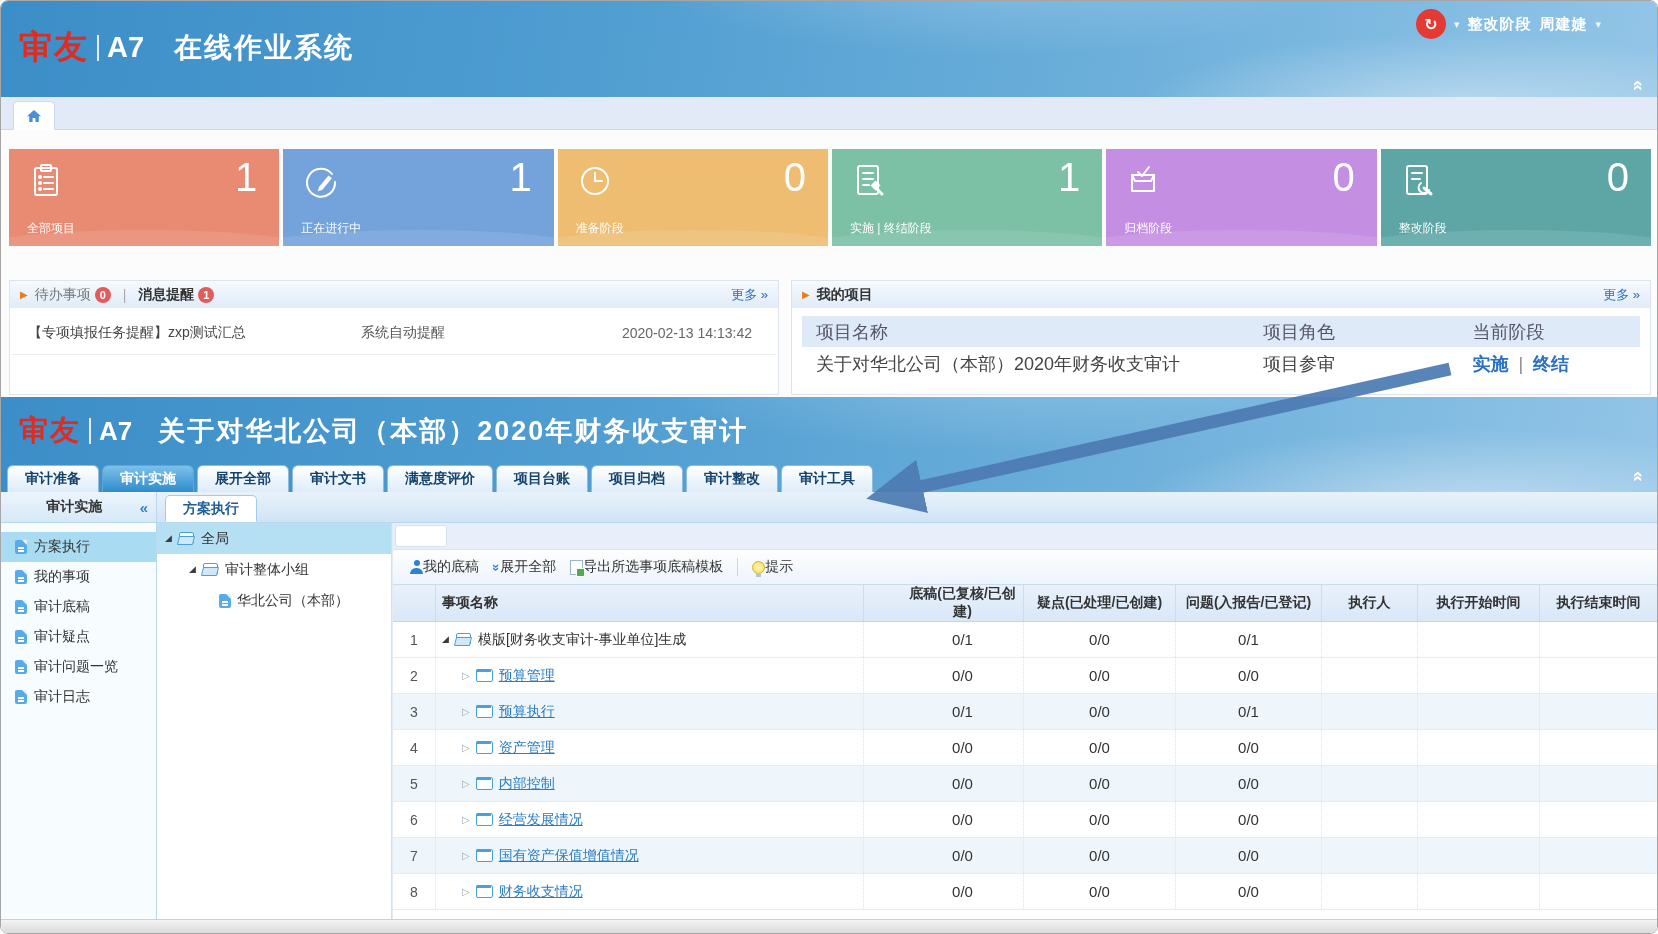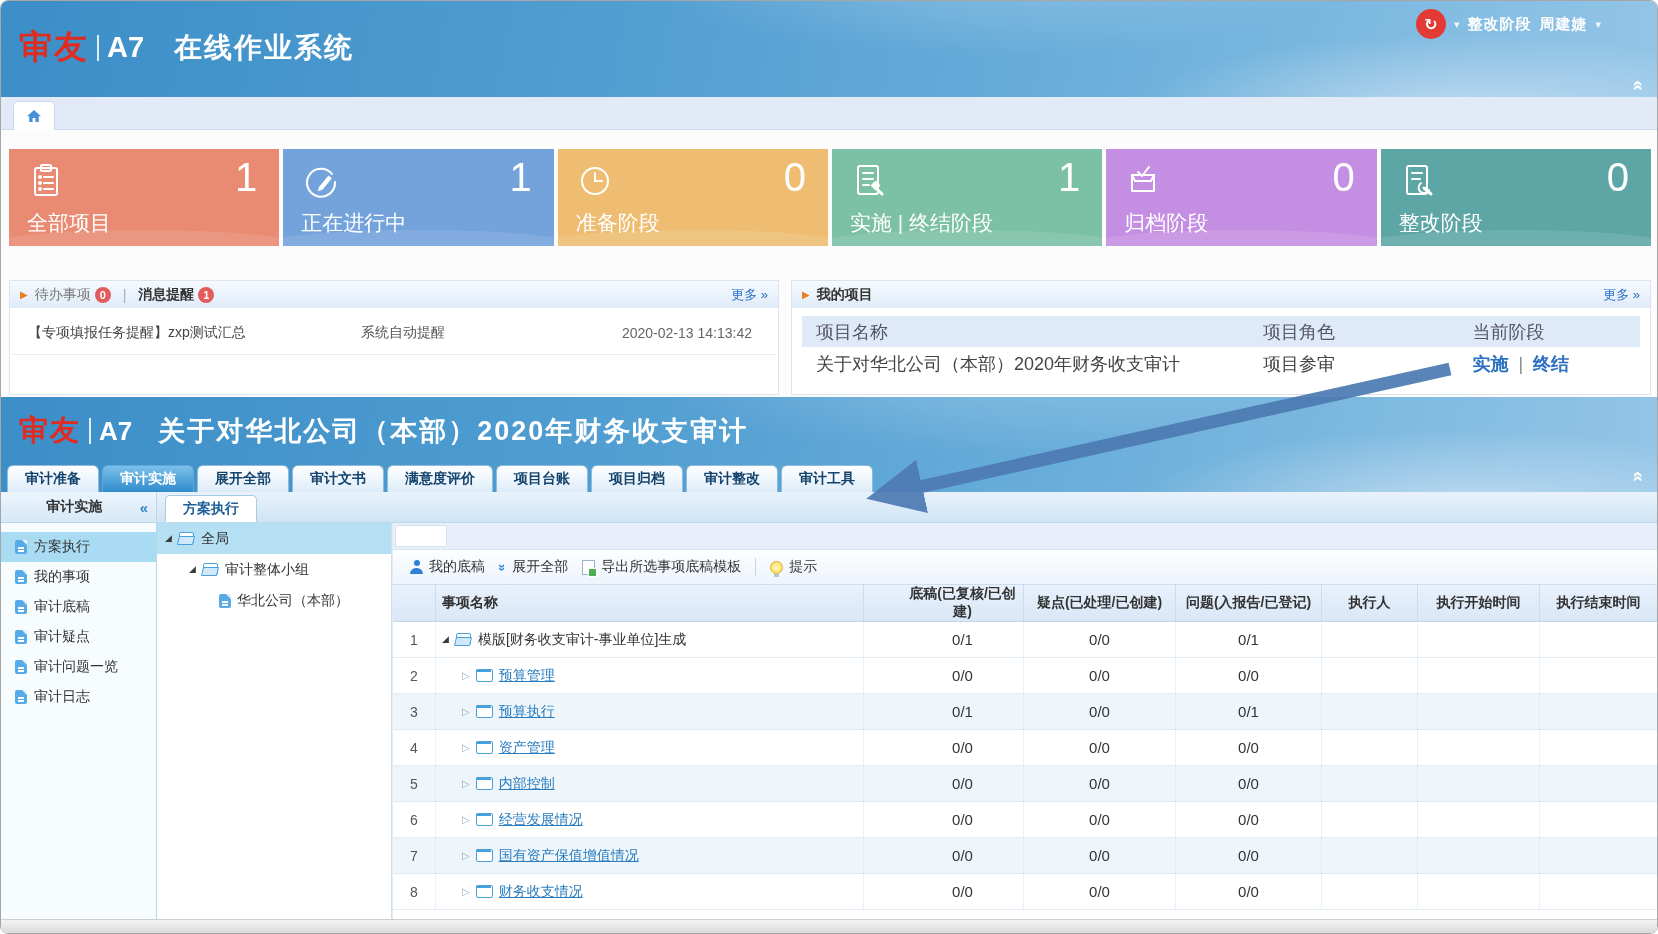--- a/index.html
+++ b/index.html
@@ -32,21 +32,21 @@
   .user-name{color:#fff;font-weight:700;font-size:15px;letter-spacing:1px;}
   .hdr-chev{position:absolute;right:14px;bottom:2px;}
   .tab-strip{height:32px;background:#e3eaf7;border-bottom:1px solid #cdd9ec;position:relative;}
   .home-tab{position:absolute;left:12px;top:4px;width:40px;height:28px;background:#fff;border:1px solid #cdd9ec;border-bottom:none;border-radius:5px 5px 0 0;display:flex;align-items:center;justify-content:center;}
   .dash-content{height:267px;background:#fcfcfd;padding:0 8px;box-sizing:border-box;}
   .cards-row{display:flex;gap:4px;padding-top:19px;}
   .card{flex:1;height:97px;position:relative;color:#fff;overflow:hidden;}
   .card::after{content:"";position:absolute;left:-10%;bottom:-18px;width:120%;height:34px;background:rgba(255,255,255,.10);border-radius:50% 50% 0 0;}
   .card .cicon{position:absolute;left:18px;top:13px;}
   .card .cval{position:absolute;right:22px;top:6px;font-size:40px;font-weight:400;}
-  .card .clab{position:absolute;left:18px;bottom:9px;font-size:21px;}
+  .card .clab{position:absolute;left:18px;bottom:9px;font-size:12px;}
   .panels-row{display:flex;gap:12px;margin-top:34px;}
   .panel{background:#fff;border:1px solid #dde4ef;height:115px;box-sizing:border-box;}
   .panel.todo{width:770px;}
   .panel.proj{flex:1;}
   .panel-head{height:27px;display:flex;align-items:center;padding:0 10px;background:linear-gradient(#f6fafe,#e0ebf9);font-size:14px;color:#444;}
   .tri{color:#e87d1e;font-size:10px;margin-right:7px;}
   .ptab1{color:#777;}
   .ptab2{color:#333;font-weight:700;}
   .pd-sep{color:#aaa;margin:0 12px;}
   .badge{display:inline-block;min-width:16px;height:16px;border-radius:9px;background:#e25c5c;color:#fff;font-size:11px;font-weight:700;text-align:center;line-height:16px;margin-left:4px;vertical-align:2px;}
@@ -107,21 +107,21 @@
   .exporti{width:11px;height:13px;background:#fff;border:1px solid #9ab4c9;position:relative;flex:none;}
   .exporti::after{content:"";position:absolute;right:-3px;bottom:-3px;width:7px;height:7px;background:#4cae52;border:1px solid #fff;}
   .bulb{width:11px;height:11px;border-radius:50%;background:radial-gradient(#fff6c9,#ffd83d);border:1px solid #d9ae2a;position:relative;flex:none;}
   .bulb::after{content:"";position:absolute;left:2.5px;bottom:-4px;width:5px;height:3px;background:#b9c3cc;}
   .blue-chev{color:#2f7fd6;font-size:13px;font-weight:700;display:inline-block;transform:rotate(90deg);}
   
   .main-panel{flex:1;display:flex;flex-direction:column;border-left:1px solid #e2ecf6;}
   .top-strip{height:26px;background:#e8eefa;position:relative;}
   .corner-box{position:absolute;left:2px;top:2px;width:52px;height:22px;background:#fff;border:1px solid #d5e2f0;border-radius:3px;box-sizing:border-box;}
   .grid-toolbar{height:34px;background:linear-gradient(#fdfeff,#edf4fc);border-top:1px solid #d8e6f2;border-bottom:1px solid #ccdceb;display:flex;align-items:center;padding-left:10px;font-size:14px;color:#333;}
-  .tbtn{display:flex;align-items:center;gap:6px;padding:0 7px;cursor:pointer;}
+  .tbtn{display:flex;align-items:center;padding:0 7px;cursor:pointer;}
   .tsep{width:1px;height:18px;background:#c8d6e4;margin:0 7px;}
   .grid-header{height:36px;background:linear-gradient(#e9f1fc,#d9e7f7);border-bottom:1px solid #c3d6ea;display:flex;align-items:center;font-size:14px;font-weight:700;color:#333;}
   .gh{text-align:center;box-sizing:border-box;border-left:1px solid #cbdcec;height:100%;display:flex;align-items:center;justify-content:center;}
   .gh:first-child{border-left:none;}
   .grow{height:35px;display:flex;align-items:center;font-size:15px;color:#333;border-bottom:1px solid #e2ecf4;}
   .grow.tint{background:#eef6fb;}
   .c{box-sizing:border-box;height:100%;display:flex;align-items:center;justify-content:center;border-left:1px dotted #d8e4ee;}
   .c:first-child{border-left:none;}
   .w-num{width:42px;color:#555;font-size:14px;}
   .w-name{width:428px;justify-content:flex-start;gap:6px;padding-left:6px;}

